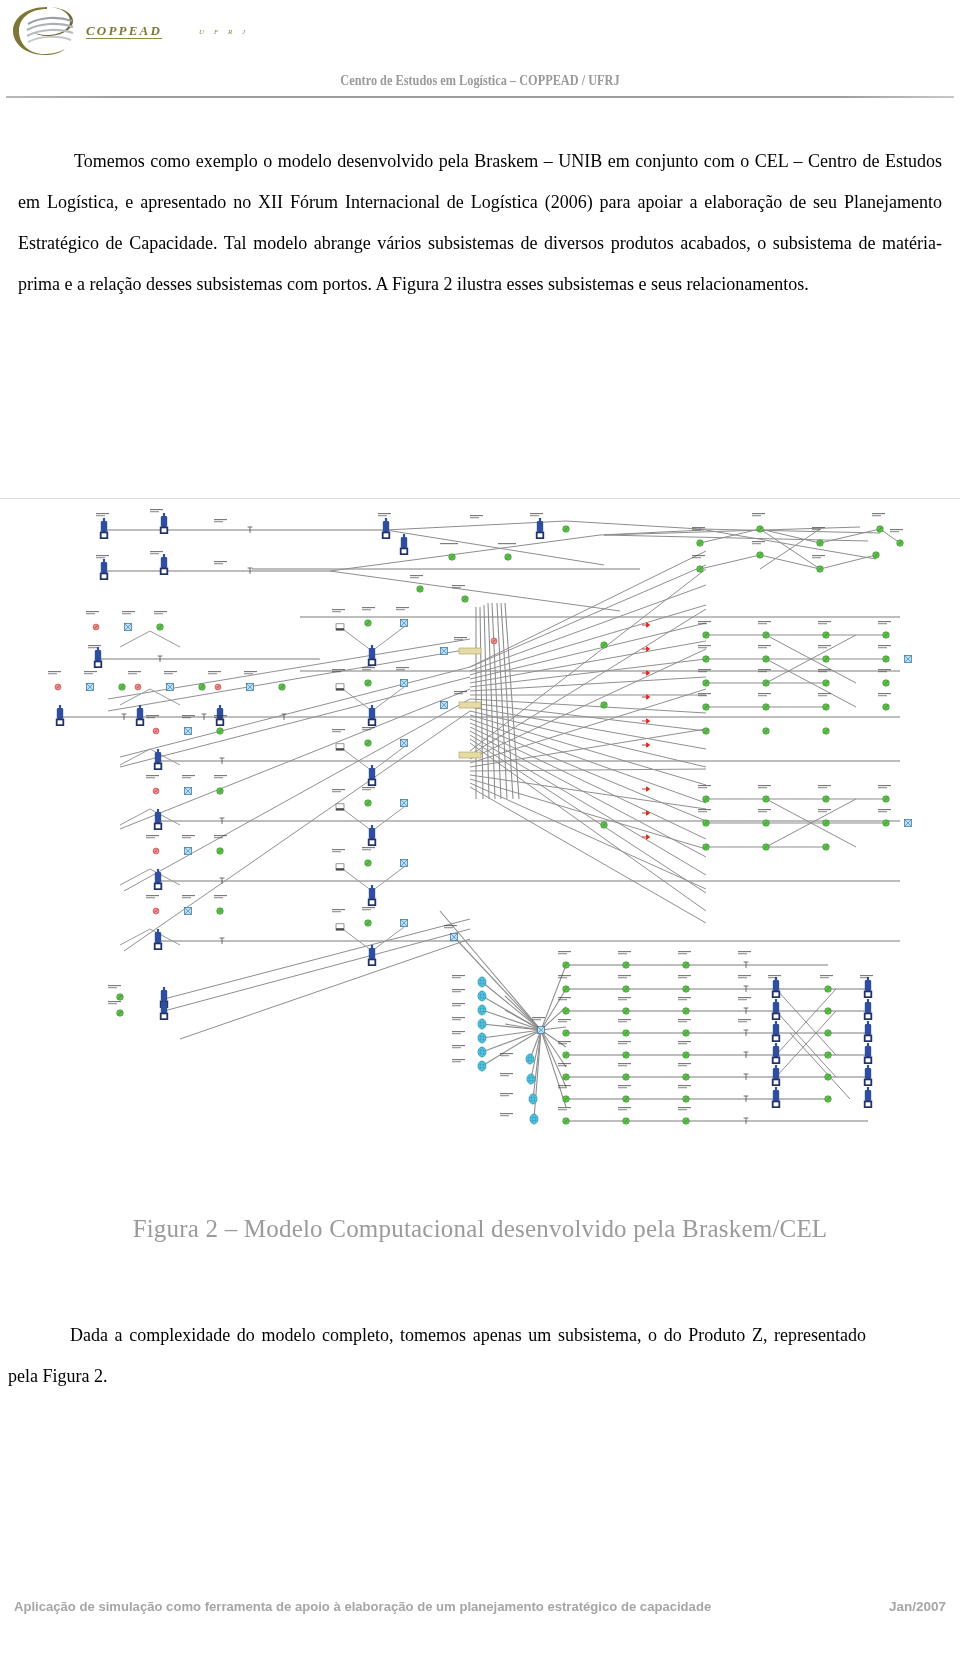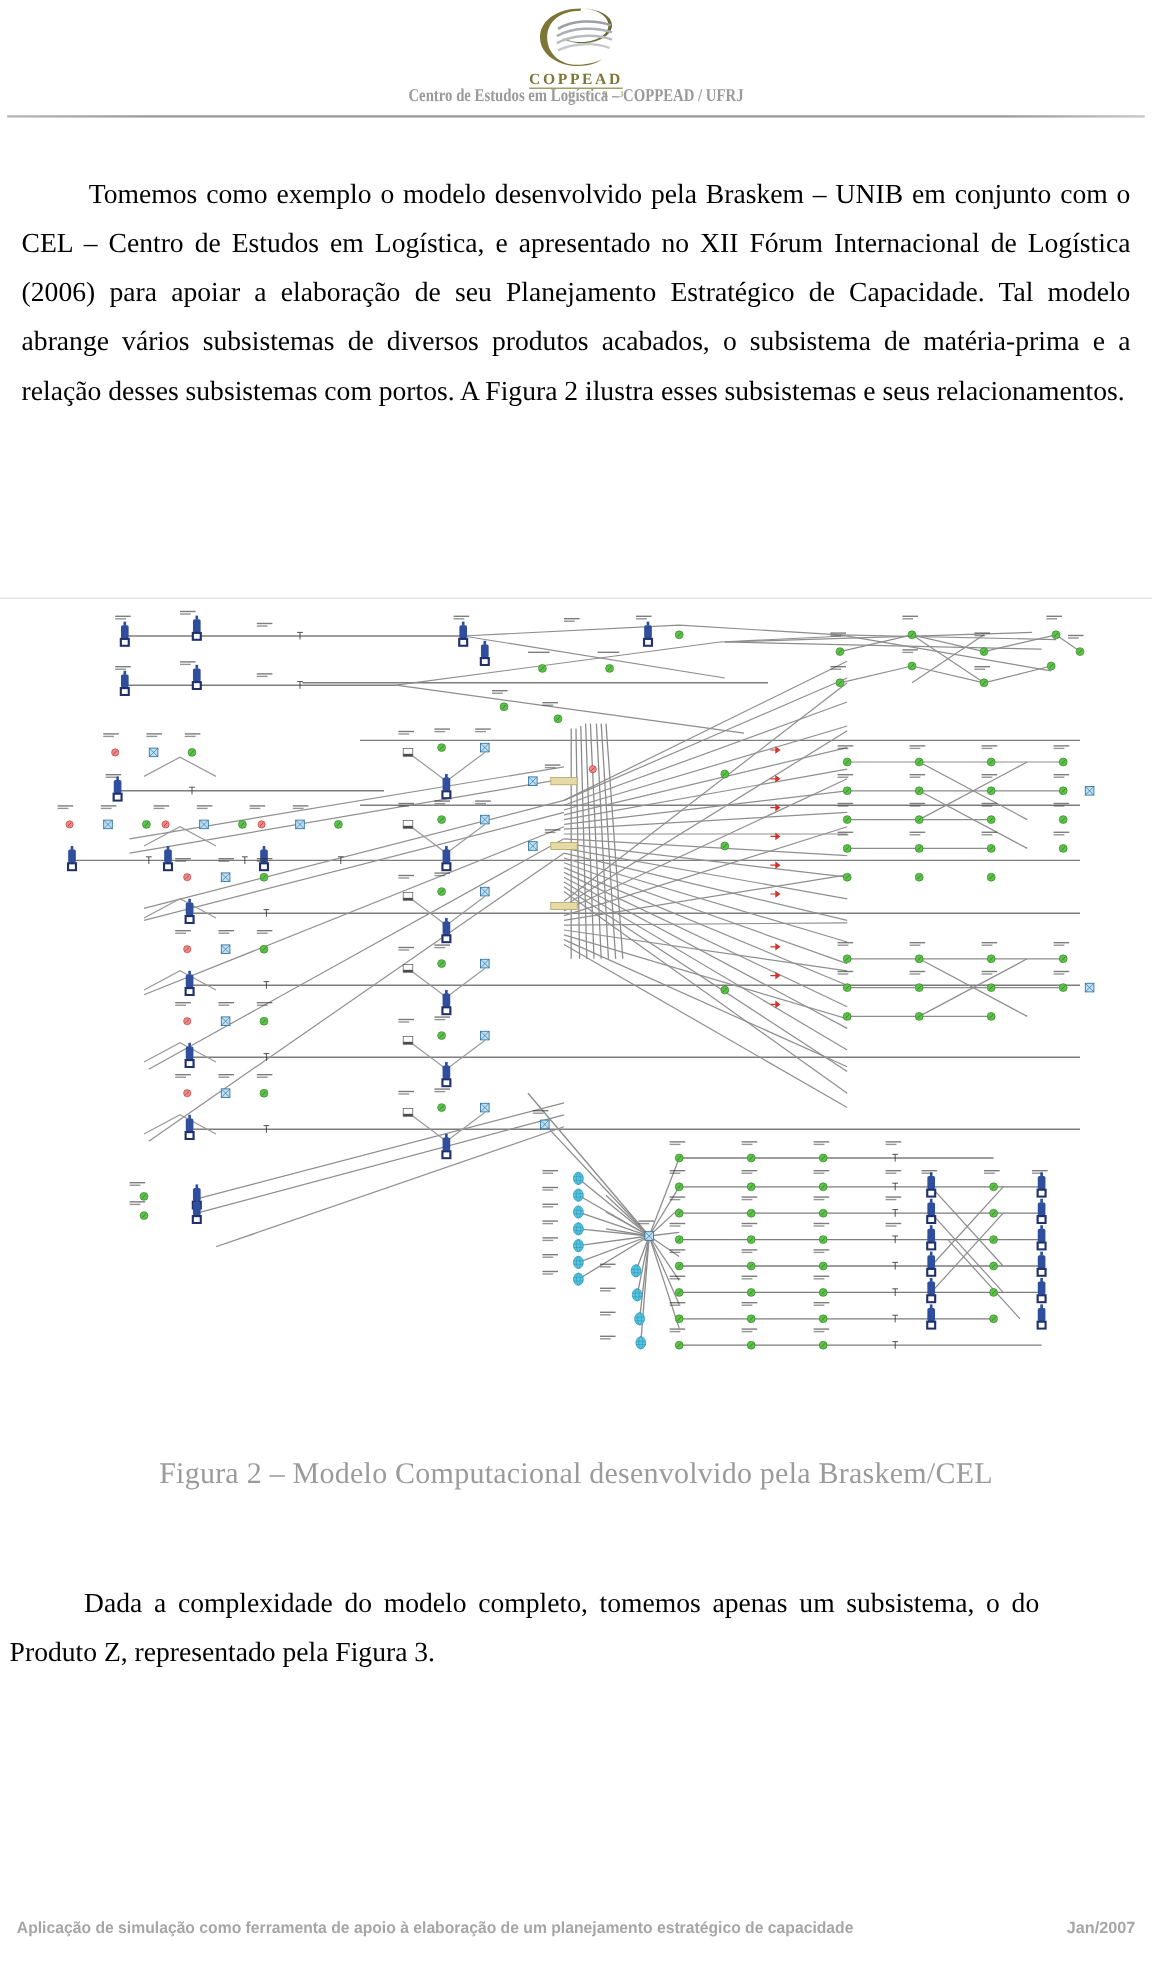--- a/index.html
+++ b/index.html
@@ -10,21 +10,21 @@
     font-family:"Liberation Serif", serif;
     color:#000;
     position:relative;
   }
   .page{ width:960px; height:1656px; position:relative; }
 
   
   .header{ position:absolute; left:0; top:0; width:960px; height:100px; }
   .logo-wrap{
     position:absolute; left:0; right:0; top:4px;
-    display:flex; flex-direction:column; align-items:center;
+    display:flex; flex-direction:row; align-items:center;font-style:italic;
   }
   .logo-mark{ position:relative; width:86px; height:54px; }
   .logo-mark svg{ display:block; }
   .logo-word{
     font-family:"Liberation Serif", serif;
     font-size:13px; letter-spacing:2.2px; font-weight:700;
     color:#7d7637; line-height:1; margin-top:1px;
     border-bottom:1px solid #8d8648; padding-bottom:1px;
   }
   .logo-sub{
@@ -43,21 +43,21 @@
   }
   .header-rule{
     position:absolute; left:6px; top:96px; width:948px; height:2px;
     background:linear-gradient(to right,#b9b9b9,#9d9d9d 12%,#9d9d9d 88%,#c9c9c9);
   }
 
   
   .para{
     position:absolute;
     font-family:"Liberation Serif", serif;
-    font-size:23px;
+    font-size:18px;
     line-height:41px;
     text-align:justify;
     text-justify:inter-word;
     color:#000;
     margin-top:17px;
   }
   .para.first{ left:18px; top:124px; width:924px; text-indent:56px; }
   .para.last{ left:8px; top:1298px; width:858px; text-indent:62px; }
   .para.last{ text-align:justify; }
 
@@ -744,21 +744,21 @@
             <use href="#gnode" x="120" y="514"></use>
           <use href="#lbl" x="108" y="486"></use>
             <use href="#lbl" x="108" y="502"></use>
         </g>
       </g>
     </svg>
   </div>
 
   <div class="caption">Figura 2 – Modelo Computacional desenvolvido pela Braskem/CEL</div>
 
-  <p class="para last">Dada a complexidade do modelo completo, tomemos apenas um subsistema, o do Produto Z, representado pela Figura 3.</p>
+  <p class="para last">Dada a complexidade do modelo completo, tomemos apenas um subsistema, o do Produto Z, representado pela Figura 2.</p>
 
   <div class="footer">
     <div class="footer-inner">
       <div class="footer-left">Aplicação de simulação como ferramenta de apoio à elaboração de um planejamento estratégico de capacidade</div>
       <div class="footer-right">Jan/2007</div>
     </div>
   </div>
 
 </div>
 

